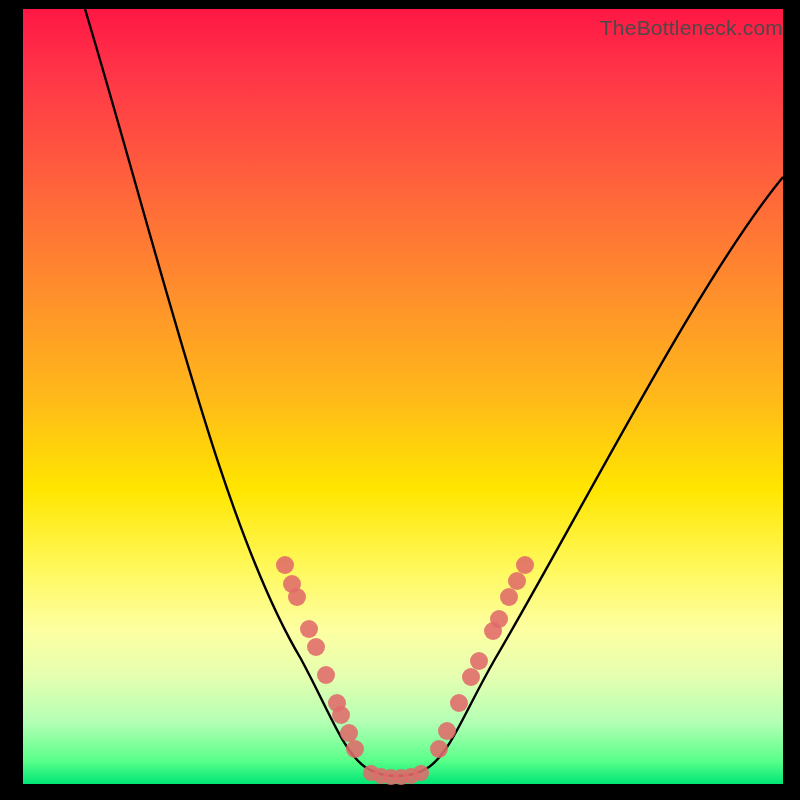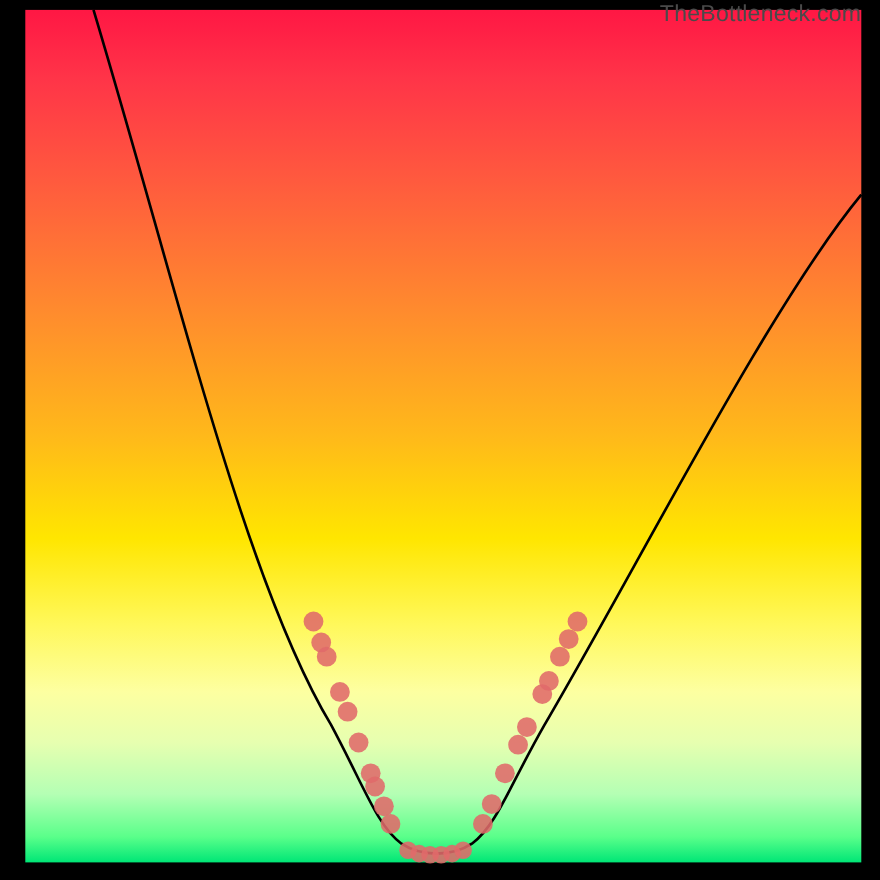--- a/index.html
+++ b/index.html
@@ -35,21 +35,21 @@
       #fff85a 72%,
       #fdffa1 80%,
       #e6ffb0 86%,
       #b4ffb4 92%,
       #5aff8a 97%,
       #00e676 100%
     );
   }
   .watermark {
     position: absolute;
-    top: 1px;
+    top: 16px;
     right: 17px;
     color: #4a4a4a;
     font-size: 21px;
     font-weight: 500;
     letter-spacing: 0.2px;
     z-index: 10;
     pointer-events: none;
   }
   svg.curve {
     position: absolute;

